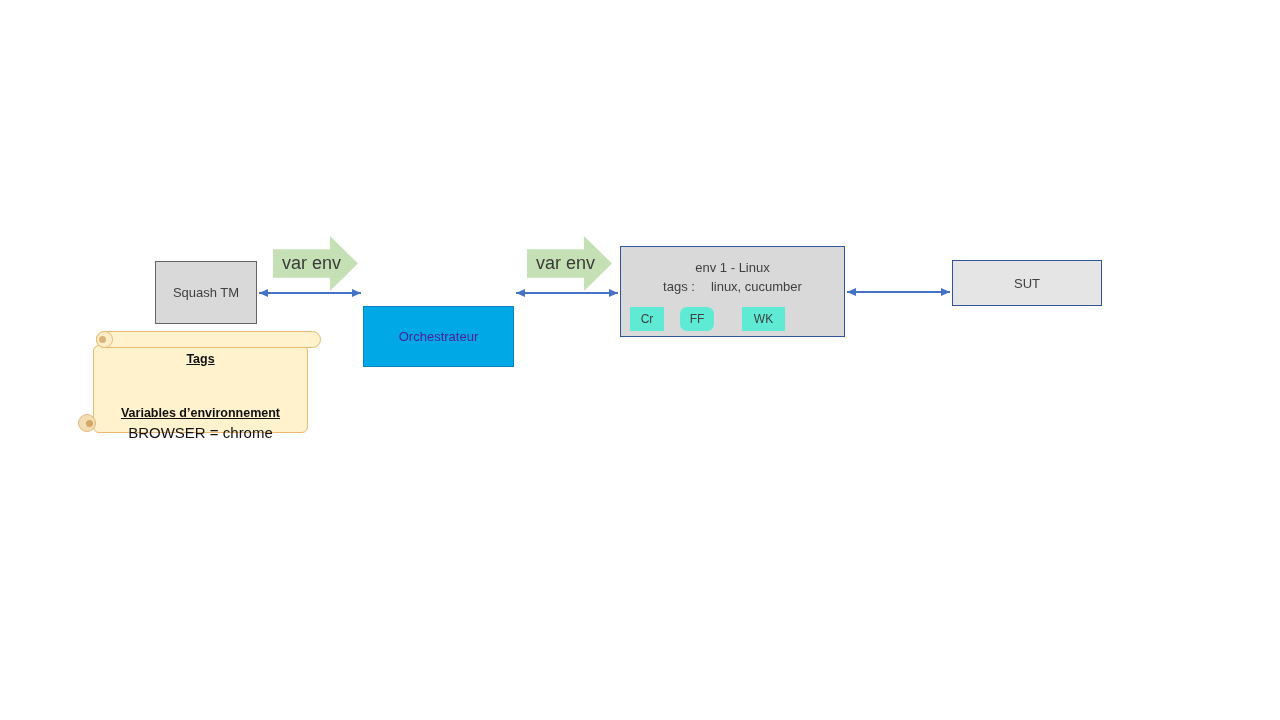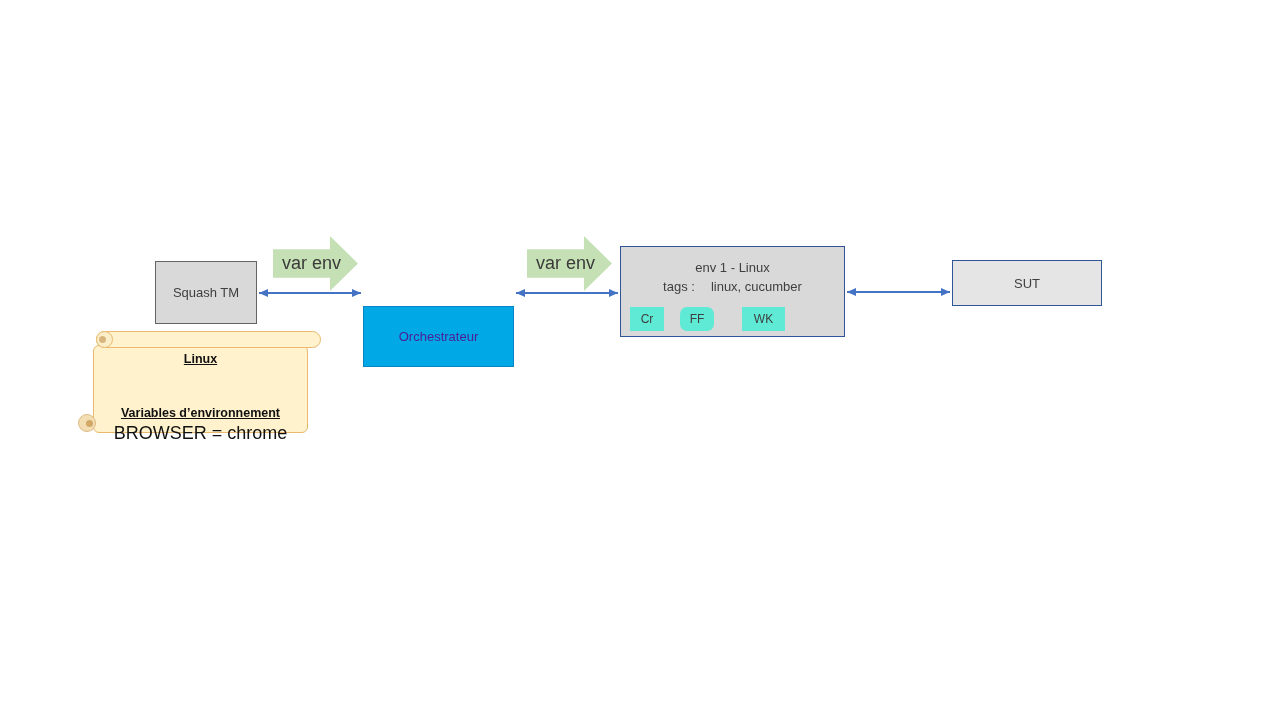--- a/index.html
+++ b/index.html
@@ -162,21 +162,21 @@
     color: #111111;
   }
   .note-heading {
     font-size: 12.5px;
     font-weight: bold;
     text-decoration: underline;
     line-height: 16px;
   }
   .note-heading-1 { margin-top: 4px; }
   .note-heading-2 { margin-top: 38px; }
-  .note-line { font-size: 18px; line-height: 16px; margin-top: 4px; }
+  .note-line { font-size: 15px; line-height: 16px; margin-top: 4px; }
 </style>
 </head>
 <body>
 
 <div class="stage">
 
   <div class="node node-squash">
     <span>Squash TM</span>
   </div>
 
@@ -216,18 +216,18 @@
 
   <div class="node node-sut">
     <span>SUT</span>
   </div>
 
   <div class="note-body"></div>
   <div class="note-band"></div>
   <div class="note-curl-top"></div>
   <div class="note-curl-bottom"></div>
   <div class="note-text">
-    <div class="note-heading note-heading-1">Linux</div>
+    <div class="note-heading note-heading-1">Tags</div>
     <div class="note-heading note-heading-2">Variables d’environnement</div>
     <div class="note-line">BROWSER = chrome</div>
   </div>
 
 </div>
 
 </body></html>

